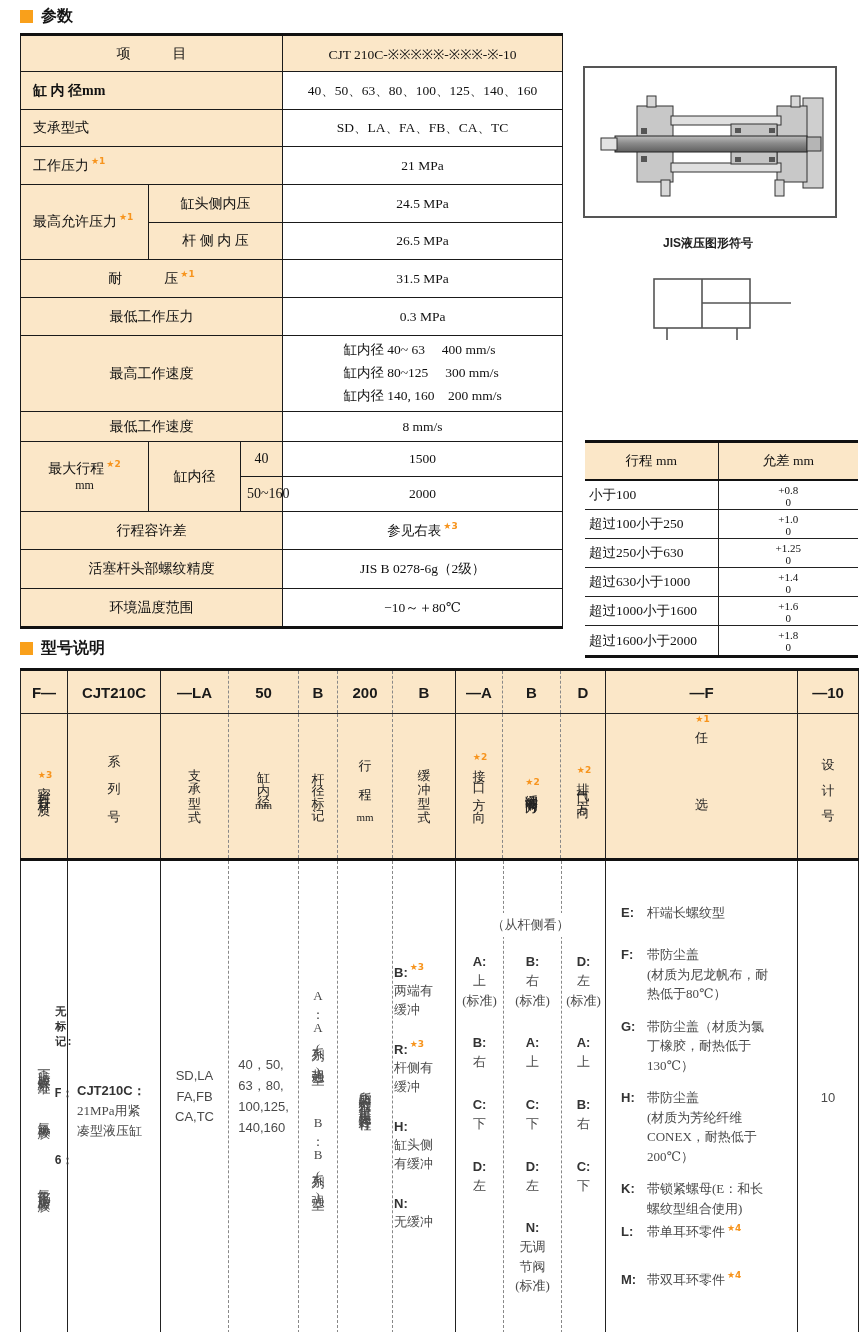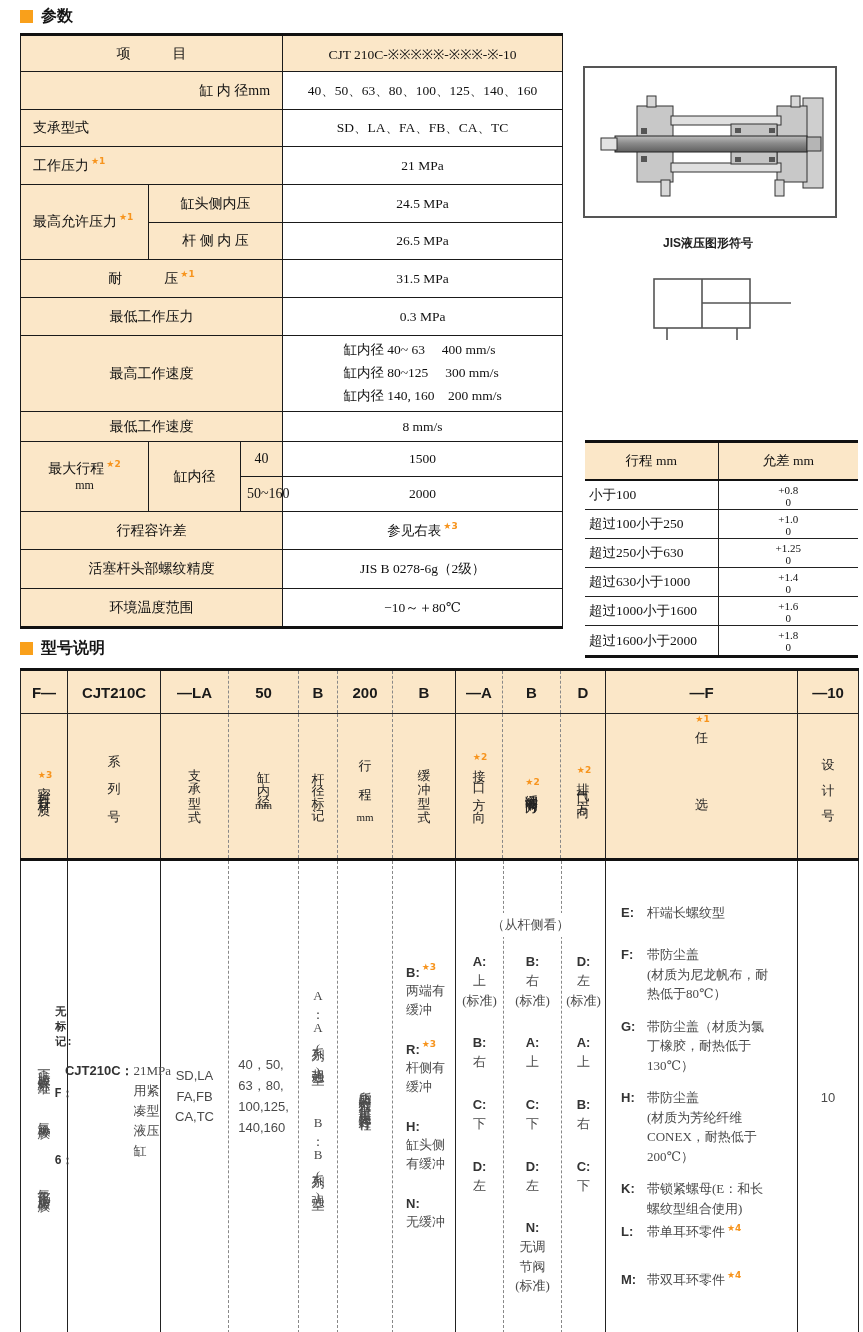--- a/index.html
+++ b/index.html
@@ -18,21 +18,21 @@
 
   
   table.ptable{position:absolute;left:20px;top:33px;width:542px;
     border-collapse:collapse;table-layout:fixed;background:#fff;
     border-top:3px solid #111;border-bottom:3px solid #111;}
   .ptable td{border:1px solid #1a1a1a;font-size:14px;padding:2px 6px;}
   .ptable .lab{background:#fbe7c8;}
   .ptable .c{text-align:center;}
   .ptable .l{text-align:left;padding-left:12px;}
   .ptable .val{text-align:center;font-size:13.5px;background:#fff;}
-  .boreRow{display:flex;justify-content:flex-end;align-items:center;padding:0 6px 0 6px;}
+  .boreRow{display:flex;justify-content:flex-start;align-items:center;padding:0 6px 0 6px;font-weight:bold;}
   .speed{display:flex;justify-content:center;}
   .speed div{text-align:left;line-height:1.7;}
 
   
   .fig-box{position:absolute;left:583px;top:66px;width:250px;height:148px;
     border:2px solid #555;background:#fff;}
   .jis-label{position:absolute;left:583px;top:235px;width:250px;text-align:center;
     font-family:"Liberation Sans","DejaVu Sans",sans-serif;font-weight:bold;
     font-size:12px;color:#222;}
   .jis-sym{position:absolute;left:653px;top:278px;}
@@ -70,34 +70,34 @@
   .vh{writing-mode:vertical-rl;text-orientation:upright;font-size:13px;
       color:#222;line-height:1;}
   .unit{font-size:11px;color:#222;}
 
   .vtext{writing-mode:vertical-rl;text-orientation:upright;font-size:13px;
       line-height:1;letter-spacing:2px;color:#4a4a4a;}
   .blabel{font-family:Liberation Mono, monospace;font-weight:bold;
       font-size:11px;color:#333;margin-left:40px;}
   .stack{display:flex;flex-direction:column;align-items:center;gap:10px;}
 
-  .series-cell{display:flex;justify-content:center;
+  .series-cell{display:flex;flex-direction:column;justify-content:center;
       padding-left:8px;font-size:13px;line-height:1.55;margin-top:28px;}
   .scode{font-family:"Liberation Sans","DejaVu Sans",sans-serif;font-weight:bold;color:#333;}
 
   .ctr{text-align:center;font-family:"Liberation Sans","DejaVu Sans",sans-serif;
       font-size:13px;line-height:1.6;color:#4a4a4a;}
   .borelist{display:flex;justify-content:center;}
   .borelist div{text-align:left;}
 
   .dcode{font-family:"Liberation Sans","DejaVu Sans",sans-serif;font-weight:bold;
       font-size:13px;color:#333;}
   .dtext{font-size:13px;color:#4a4a4a;line-height:1.5;text-align:center;}
 
-  .cush{display:flex;flex-direction:column;gap:20px;padding-left:12px;}
+  .cush{display:flex;flex-direction:column;gap:20px;padding-left:0;}
   .citem .dtext{text-align:left;}
 
   td.dirs{position:relative;padding:0;}
   .dirnote{position:absolute;top:52px;left:0;right:0;text-align:center;
       font-size:13px;color:#4a4a4a;background:#fff;z-index:2;padding:3px 0;}
   .dirgrid{position:absolute;inset:0;display:grid;grid-template-columns:47px 58px 1fr;}
   .dcol{display:flex;flex-direction:column;align-items:center;gap:24px;padding-top:92px;}
   .dcol + .dcol{border-left:1px dashed #888;}
   .ditem{display:flex;flex-direction:column;align-items:center;line-height:1.4;}
 

